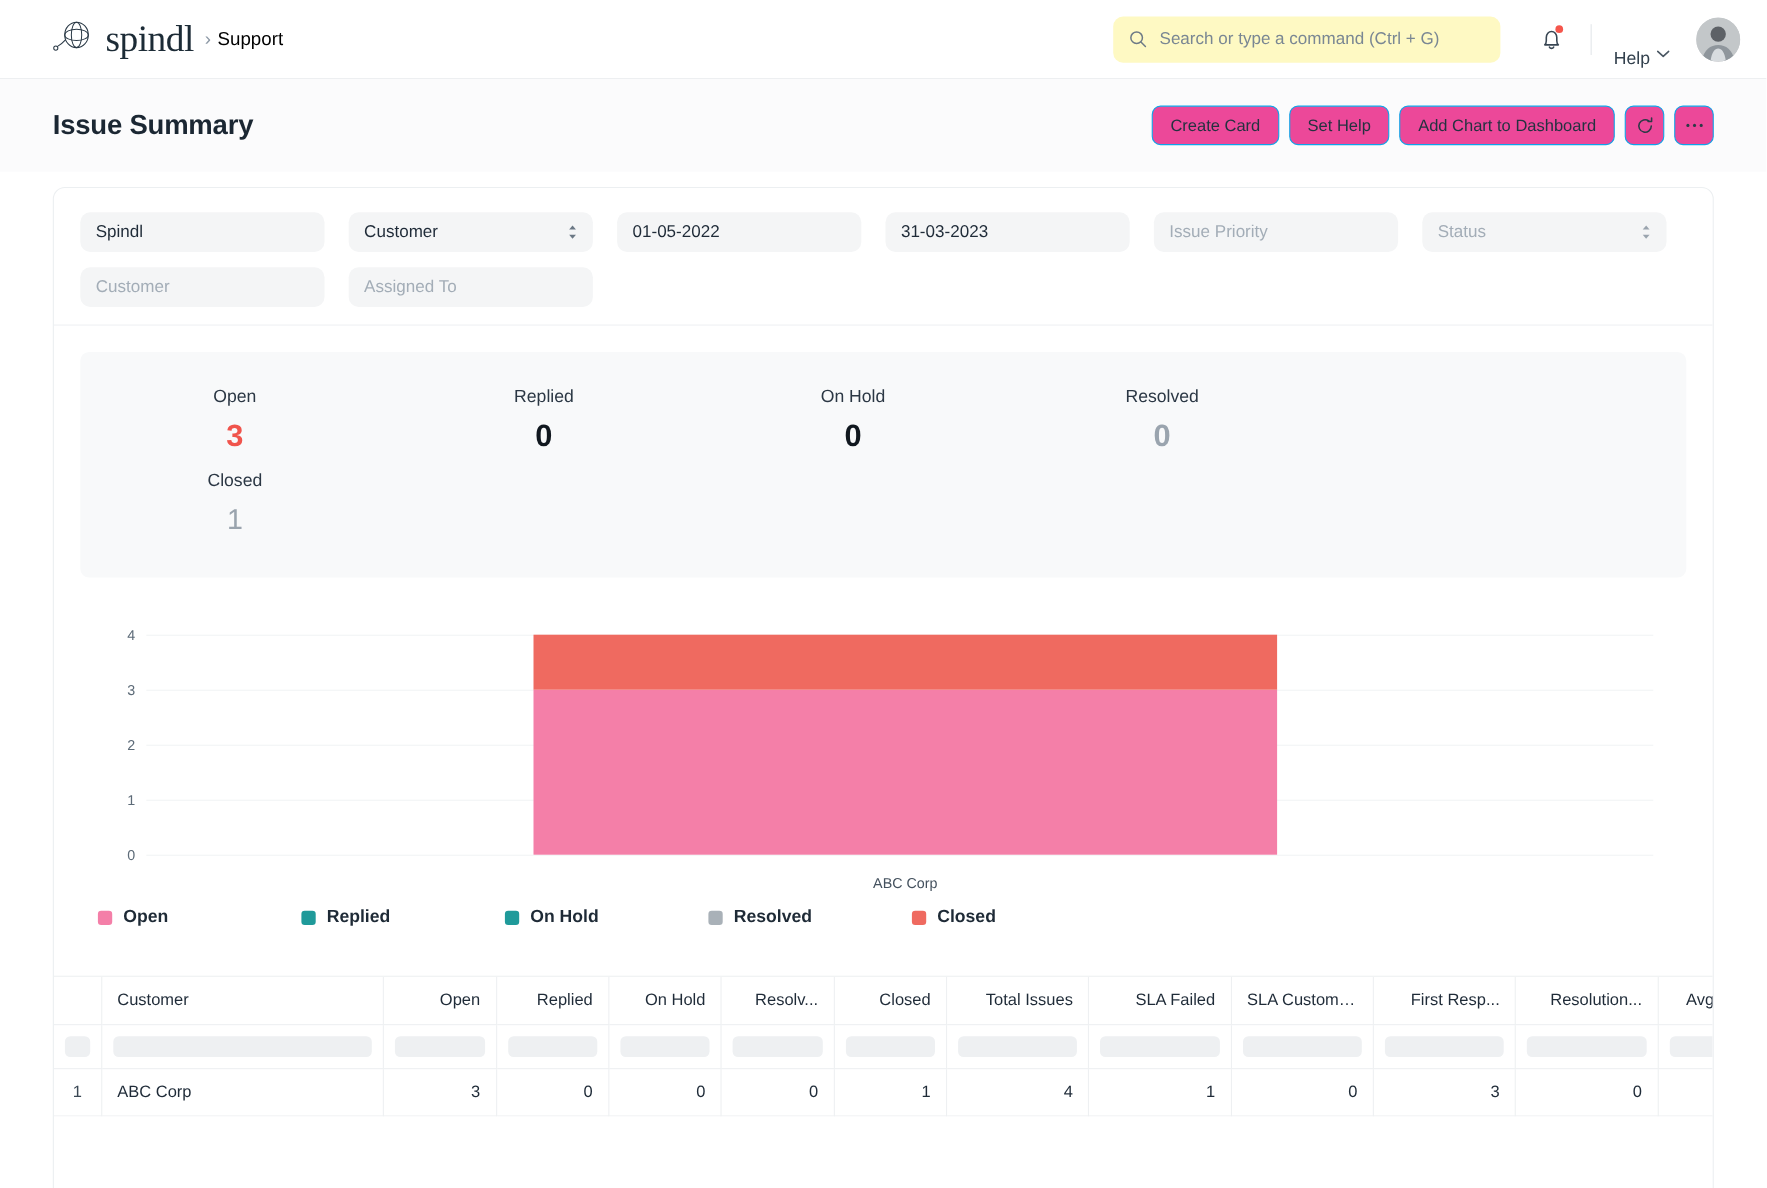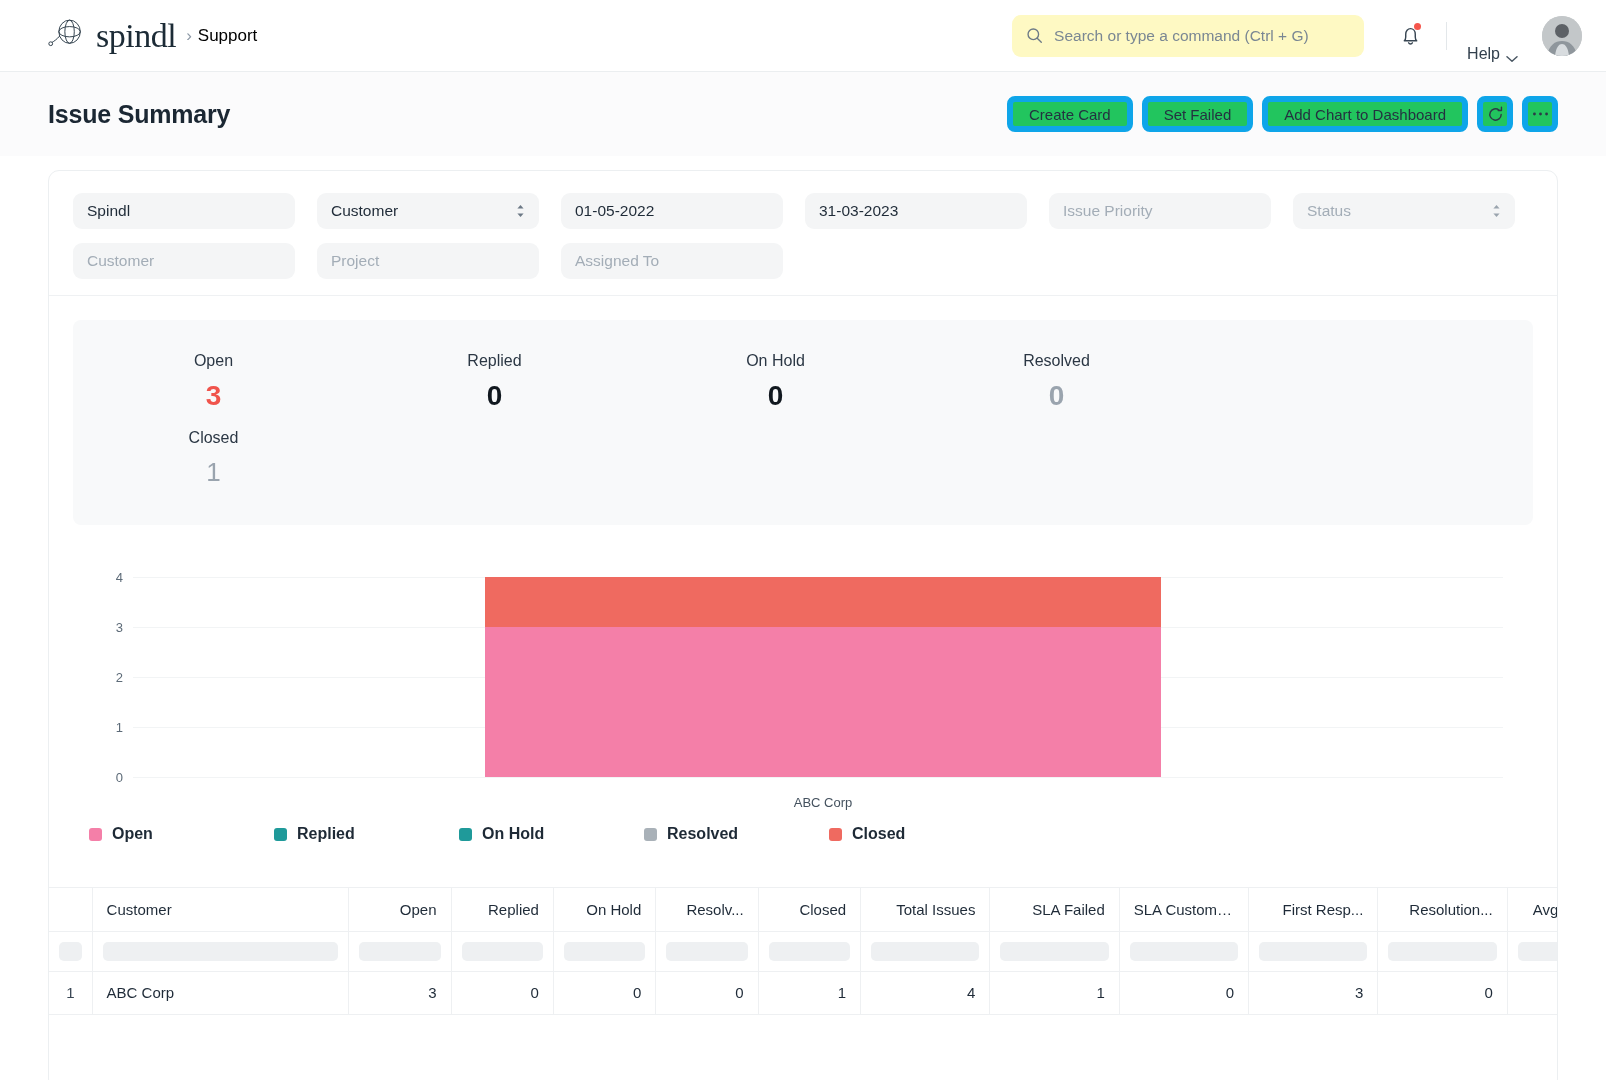--- a/index.html
+++ b/index.html
@@ -44,40 +44,40 @@
     display: flex; align-items: center; justify-content: center;
     margin-left: 20px;
   }
   .bell-dot {
     position: absolute; top: 7px; right: 15px;
     width: 7px; height: 7px; border-radius: 50%;
     background: #f5564c;
   }
   .divider-v { width: 1px; height: 28px; background: #e3e7ea; margin: 0 10px; }
   .help-btn {
-    display: flex; align-items: flex-end; gap: 6px;
+    display: flex; align-items: flex-start; gap: 6px;
     font-size: 16px; color: #32404d;
     padding: 6px 10px; border-radius: 7px; margin-top: 36px;
   }
   .avatar {
     width: 40px; height: 40px; border-radius: 50%;
     margin-left: 14px; overflow: hidden;
     background: #c9ccce; display: block;
   }
 
   
   .page-head {
     height: 84px; display: flex; align-items: center;
     padding: 0 48px; background: #fbfbfc;
   }
   .page-title { font-size: 25px; font-weight: bold; color: #1b2733; letter-spacing: -0.2px; }
   .actions { margin-left: auto; display: flex; align-items: center; gap: 9px; }
   .btn {
     height: 36px; padding: 0 16px;
-    background: #22c55e; border: 6px solid #0ea5e9;
+    background: #ec4899; border: 1px solid #0ea5e9;
     border-radius: 8px; font-size: 15px; color: #243240;
     display: flex; align-items: center; justify-content: center;
     white-space: nowrap;
   }
   .btn-icon { width: 36px; padding: 0; }
 
   
   .card {
     margin: 14px 48px 0 48px;
     background: #ffffff;
@@ -213,21 +213,21 @@
         <path d="M13 40 C14 31 17 28 20 28 C23 28 26 31 27 40 Z" fill="#d8dcdf"></path>
       </svg>
     </div>
   </div>
 </div>
 
 <div class="page-head">
   <div class="page-title">Issue Summary</div>
   <div class="actions">
     <div class="btn">Create Card</div>
-    <div class="btn">Set Failed</div>
+    <div class="btn">Set Help</div>
     <div class="btn">Add Chart to Dashboard</div>
     <div class="btn btn-icon">
       <svg width="17" height="17" viewBox="0 0 18 18">
         <path d="M15 9 A6 6 0 1 1 12.6 4.2" fill="none" stroke="#2c3a47" stroke-width="1.5" stroke-linecap="round"></path>
         <path d="M15.3 1.4 L15.3 4.8 L11.9 4.8" fill="none" stroke="#2c3a47" stroke-width="1.5" stroke-linecap="round" stroke-linejoin="round"></path>
       </svg>
     </div>
     <div class="btn btn-icon">
       <svg width="17" height="6" viewBox="0 0 18 6">
         <circle cx="2.6" cy="3" r="1.5" fill="#2c3a47"></circle>
@@ -269,23 +269,20 @@
           <svg width="9" height="14" viewBox="0 0 9 14">
             <path d="M4.5 1 L7.6 4.6 L1.4 4.6 Z" fill="#9aa4ae"></path>
             <path d="M4.5 13 L7.6 9.4 L1.4 9.4 Z" fill="#9aa4ae"></path>
           </svg>
         </span>
       </div>
     </div>
     <div class="filter-row">
       <div class="field f-w1">
         <span class="ph">Customer</span>
-      </div>
-      <div class="field f-w1">
-        <span class="ph">Project</span>
       </div>
       <div class="field f-w1">
         <span class="ph">Assigned To</span>
       </div>
     </div>
   </div>
 
   <div class="stats">
     <div class="stat">
       <div class="stat-label">Open</div>

